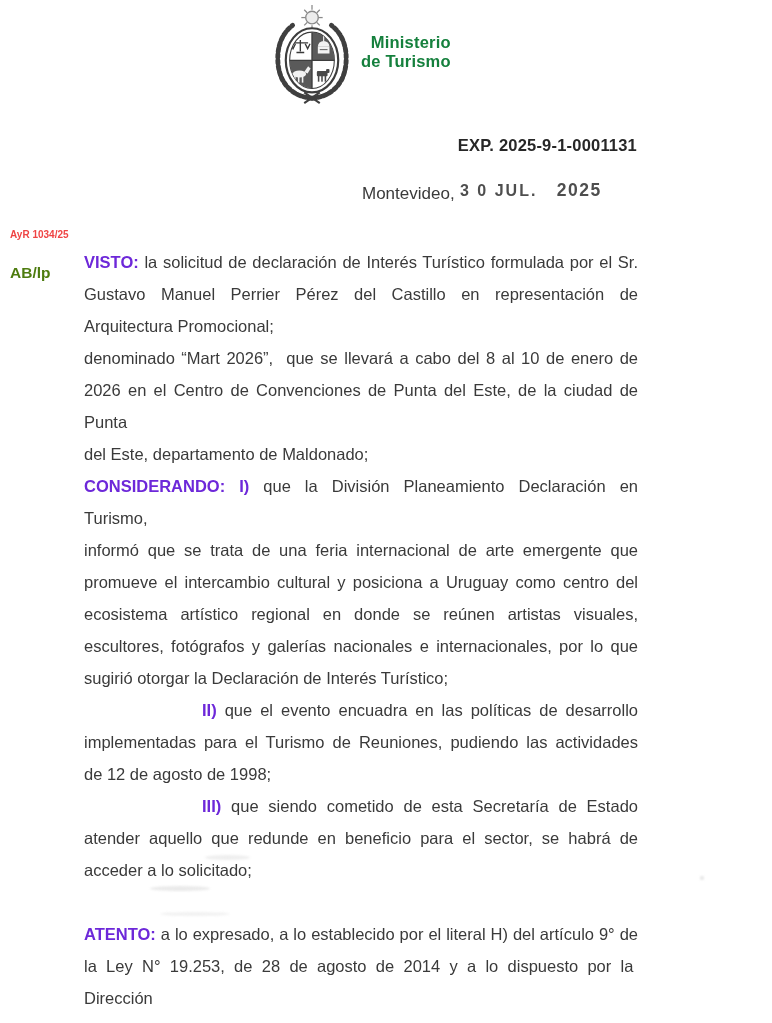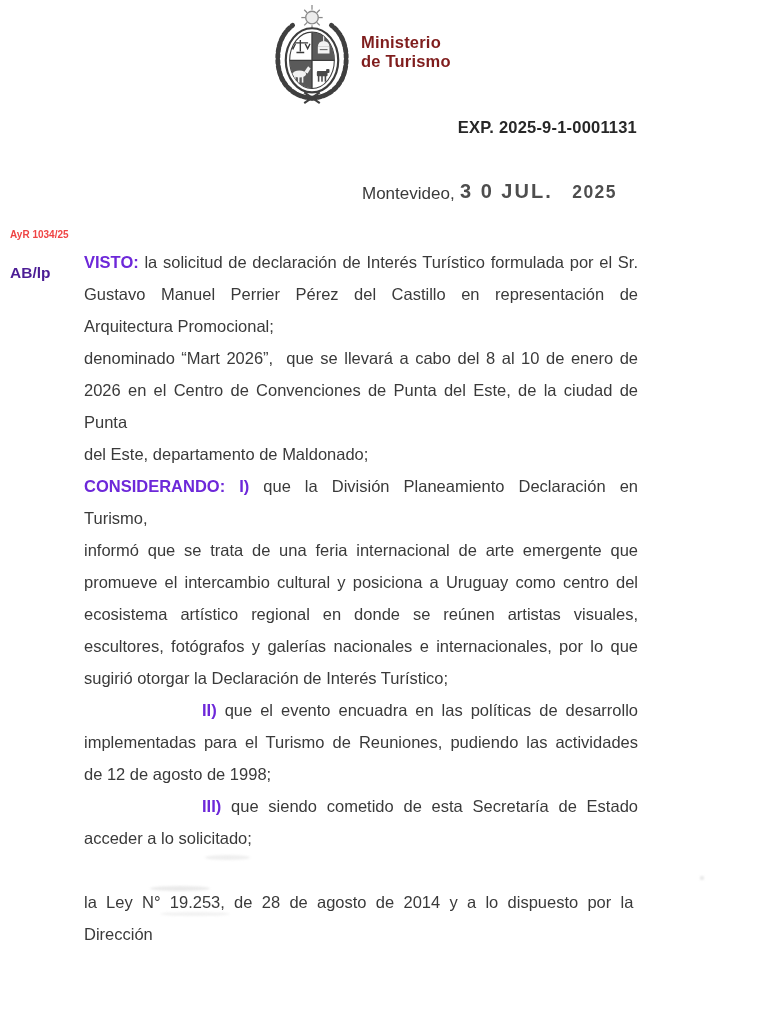--- a/index.html
+++ b/index.html
@@ -4,33 +4,33 @@
 <style>
   html,body { margin:0; padding:0; background:#ffffff; }
   .page {
     position:relative; width:772px; height:1023px; background:#ffffff;
     font-family:"Liberation Sans", sans-serif; color:#3a3a3a; overflow:hidden;
   }
   
   .coat { position:absolute; left:266px; top:3px; width:92px; height:102px; }
   .ministry-name {
     position:absolute; left:361px; top:33px;
-    font-weight:bold; font-size:16.5px; line-height:19px; color:#7f1d1d; letter-spacing:0.2px;
+    font-weight:bold; font-size:16.5px; line-height:19px; color:#15803d; letter-spacing:0.2px;text-align:right;
   }
   
   .header-left  { position:absolute; left:88px;  top:121px; font-weight:bold; font-size:16.5px; color:#272727; letter-spacing:0.2px; }
-  .header-right { position:absolute; right:135px; top:118px; font-weight:bold; font-size:16.5px; color:#272727; letter-spacing:0.2px; }
+  .header-right { position:absolute; right:135px; top:136px; font-weight:bold; font-size:16.5px; color:#272727; letter-spacing:0.2px; }
   
   .city  { position:absolute; left:362px; top:184px; font-size:17px; color:#3a3a3a; }
   .stamp { position:absolute; left:460px; top:180px; white-space:nowrap; color:#4e4e4e; font-weight:bold; }
-  .stamp .dm { font-size:20px; letter-spacing:2px; }
+  .stamp .dm { font-size:16px; letter-spacing:2px; }
   .stamp .yr { font-size:17.5px; letter-spacing:1.5px; margin-left:15px; }
   
   .margin-ref      { position:absolute; left:10px; top:229px; font-weight:bold; font-size:10px; color:#ef4444;text-align:center; }
-  .margin-initials { position:absolute; left:10px; top:264px; font-weight:bold; font-size:15.5px; color:#4c1d95; }
+  .margin-initials { position:absolute; left:10px; top:264px; font-weight:bold; font-size:15.5px; color:#4d7c0f; }
   
   .body-col { position:absolute; left:84px; top:246px; width:554px; font-size:16.5px; color:#3a3a3a; }
   .line { line-height:32px; text-align:justify; text-align-last:justify; }
   .line.last   { text-align-last:left; }
   .line.indent { padding-left:118px; }
   .line b { color:#6d28d9; }
   .paragraph.space-before { margin-top:32px; }
   
   .speck { position:absolute; background:#b5b5b5; border-radius:50%; filter:blur(1px); }
   .s1 { left:150px; top:886px; width:60px; height:5px; opacity:.28; }
@@ -145,23 +145,25 @@
         <div class="line"><span>escultores, fotógrafos y galerías nacionales e internacionales, por lo que</span></div>
         <div class="line last"><span>sugirió otorgar la Declaración de Interés Turístico;</span></div>
       </div>
       <div class="paragraph">
         <div class="line indent"><b>II)</b><span> que el evento encuadra en las políticas de desarrollo</span></div>
         <div class="line"><span>implementadas para el Turismo de Reuniones, pudiendo las actividades</span></div>
         <div class="line last"><span>de 12 de agosto de 1998;</span></div>
       </div>
       <div class="paragraph">
         <div class="line indent"><b>III)</b><span> que siendo cometido de esta Secretaría de Estado</span></div>
+        <div class="line"><span>atender aquello que redunde en beneficio para el sector, se habrá de</span></div>
         <div class="line last"><span>acceder a lo solicitado;</span></div>
       </div>
       <div class="paragraph space-before">
+        <div class="line"><b>ATENTO:</b><span> a lo expresado, a lo establecido por el literal H) del artículo 9° de</span></div>
         <div class="line"><span>la Ley N° 19.253, de 28 de agosto de 2014 y a lo dispuesto por la&nbsp; Dirección</span></div>
       </div>
     </div>
 
   <div class="speck s1"></div>
   <div class="speck s2"></div>
   <div class="speck s3"></div>
   <div class="speck s4"></div>
   <div class="speck s5"></div>
 </div>

